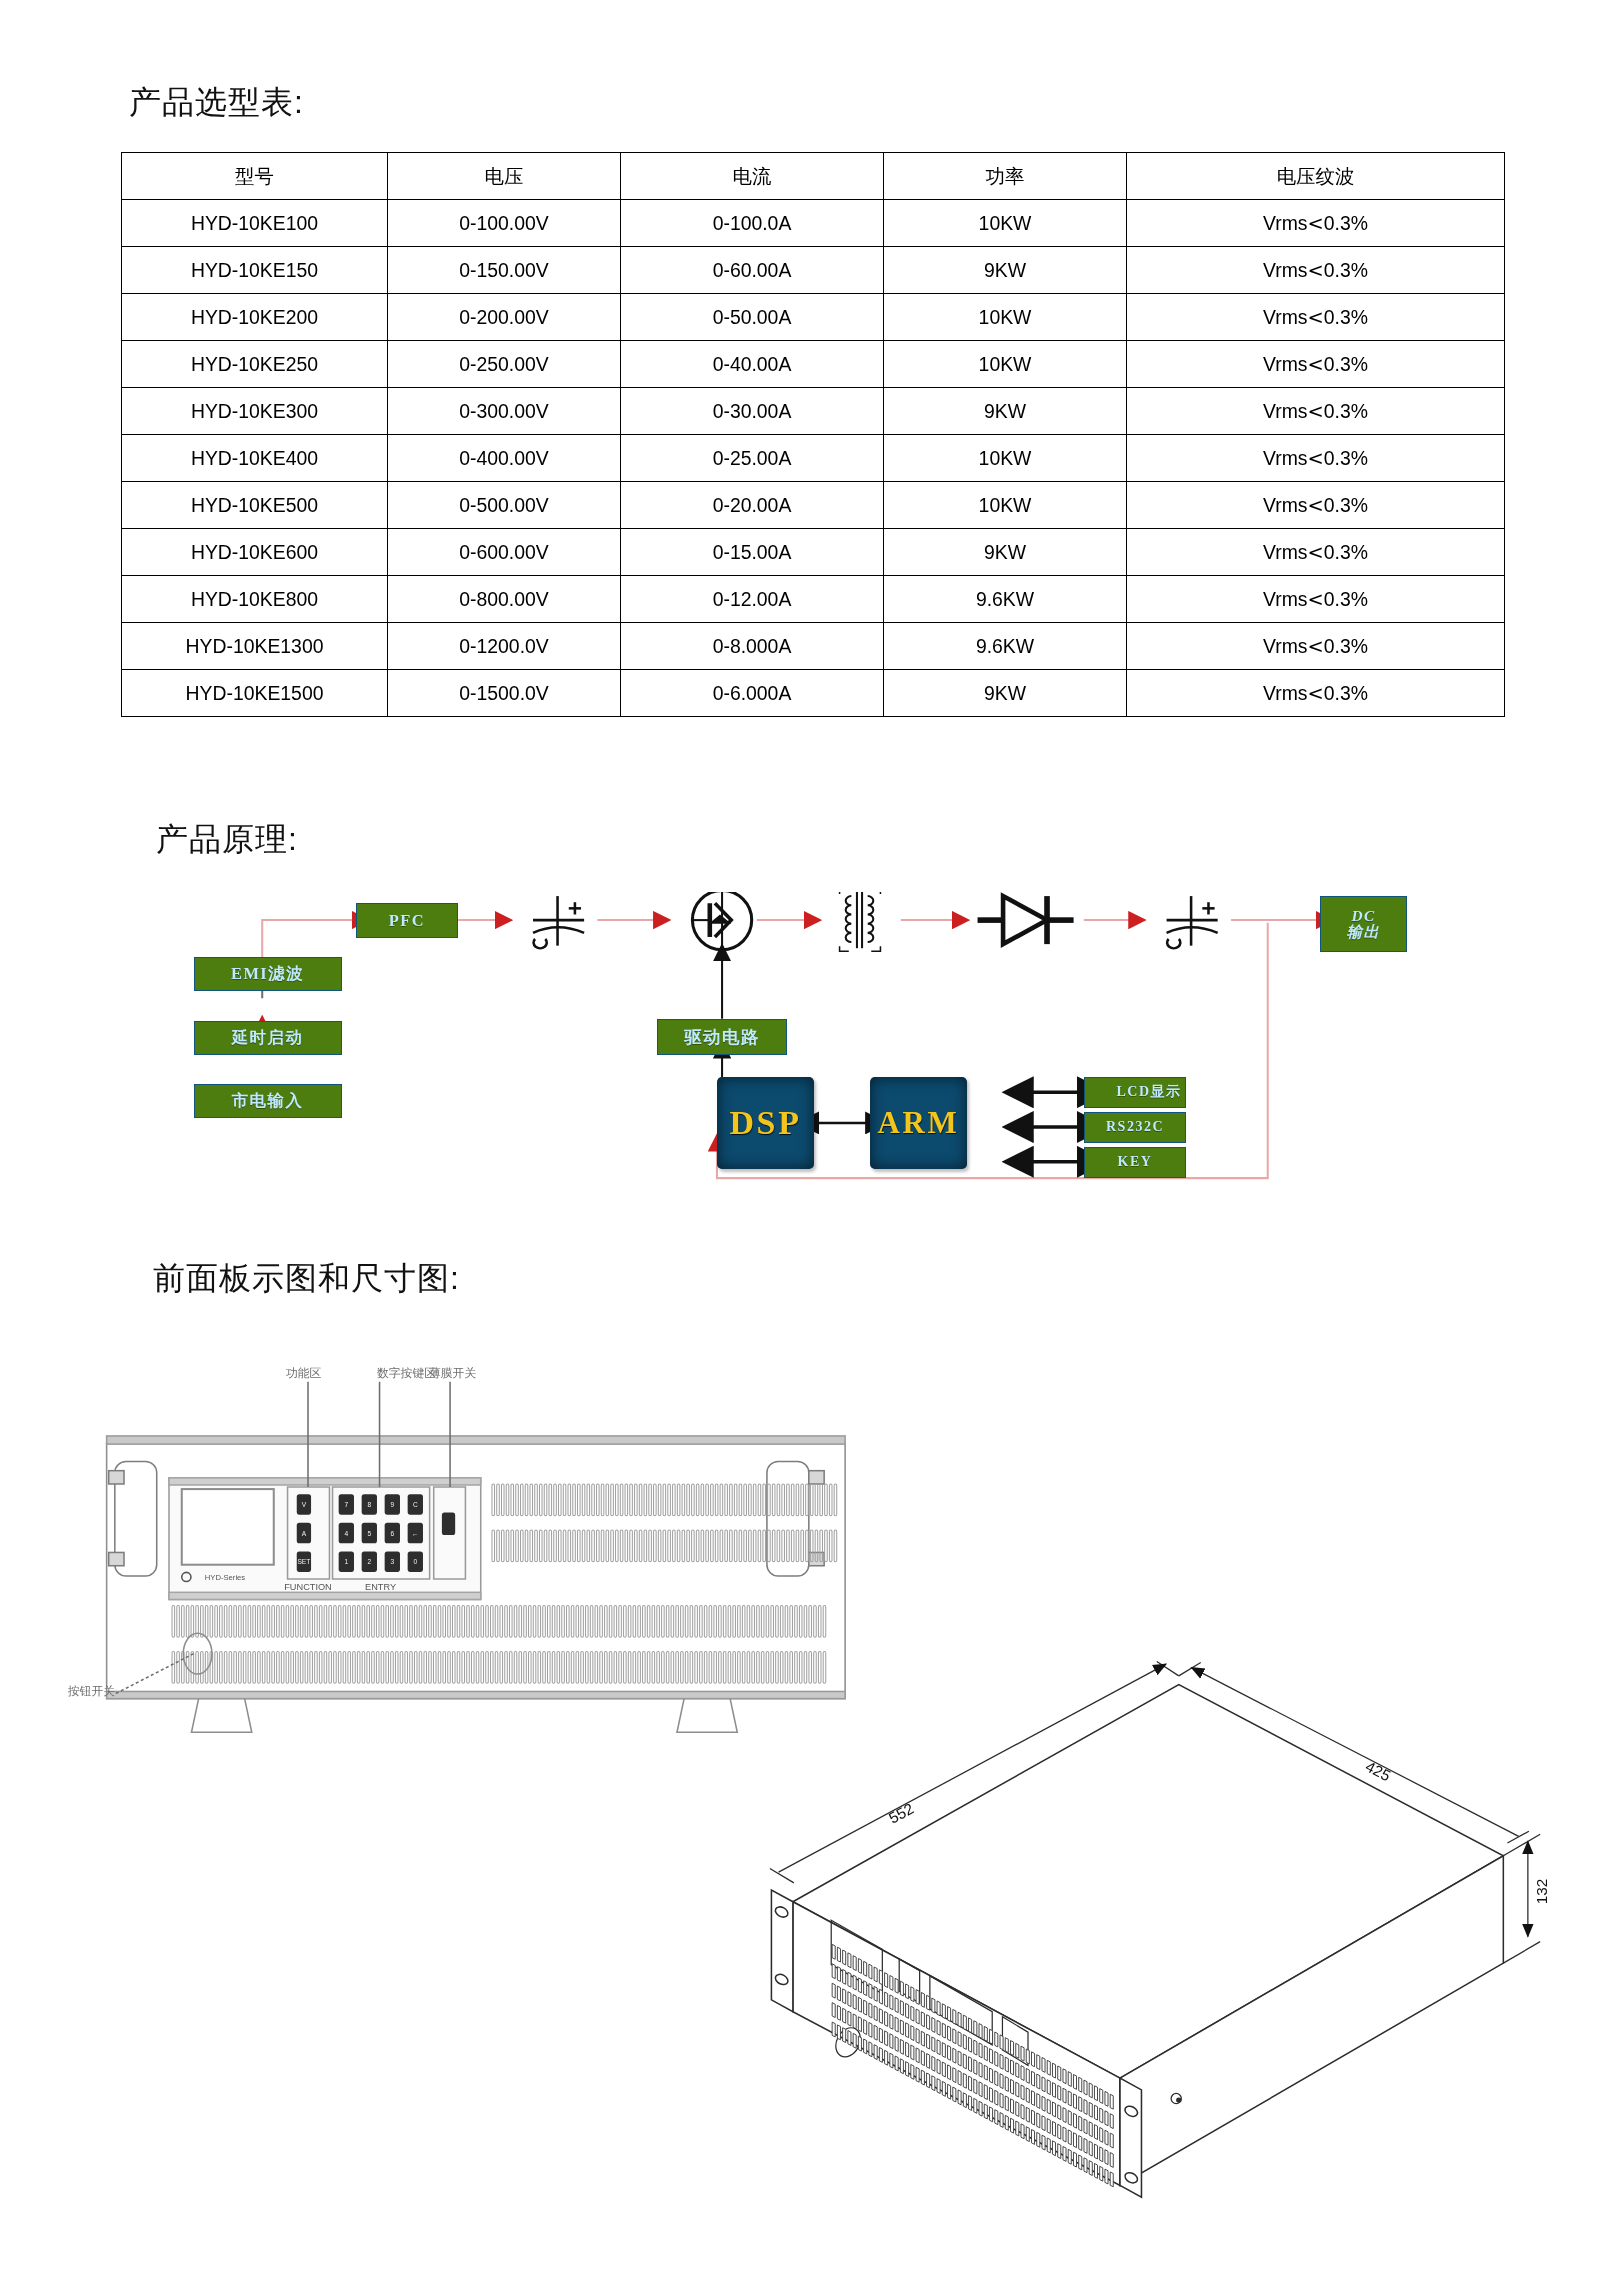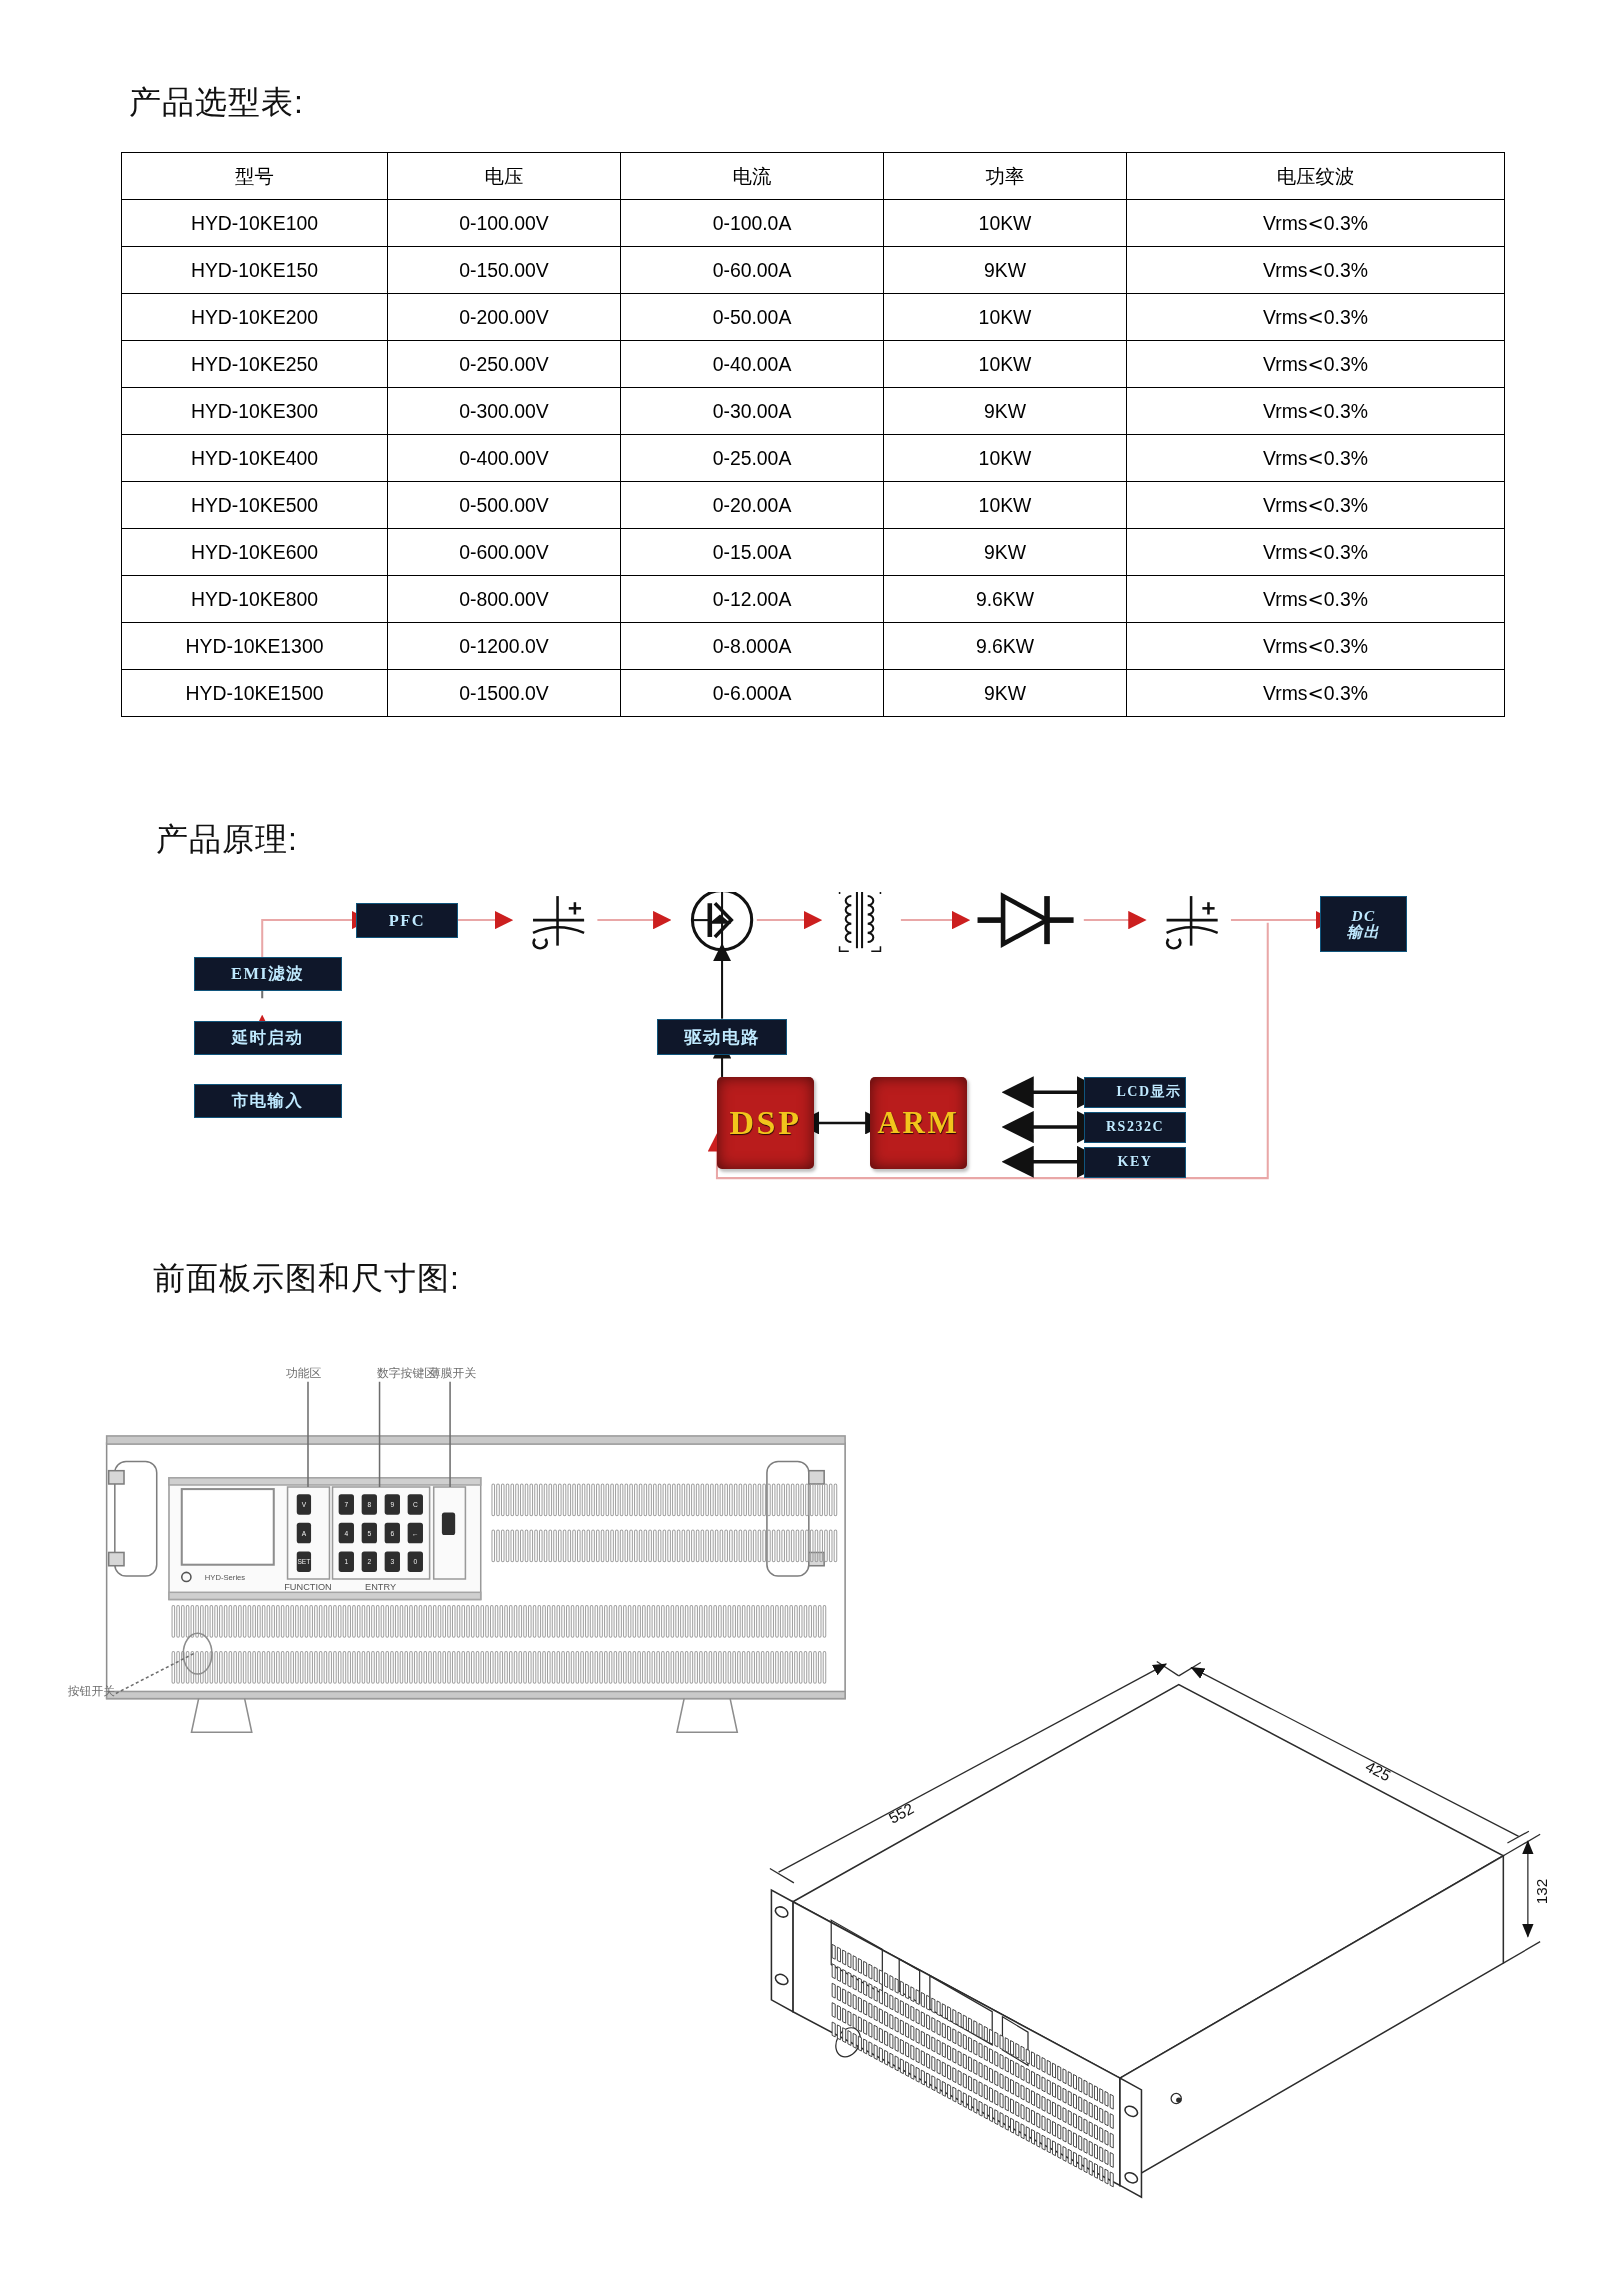--- a/index.html
+++ b/index.html
@@ -60,37 +60,37 @@
   
   #block-diagram {
     position: absolute;
     left: 169px;
     top: 892px;
     width: 1334px;
     height: 327px;
   }
   .bd-box {
     position: absolute;
-    background: #0f172a;
+    background: #4d7c0f;
     border: 1.5px solid #10557c;
     color: #bfe9ff;
     display: flex;
     align-items: center;
     justify-content: center;
     text-align: center;
     font-family: "Liberation Serif", "DejaVu Serif", serif;
     font-weight: 700;
     letter-spacing: 1.5px;
     line-height: 1.05;
     box-sizing: border-box;
     text-shadow: 0 0.5px 0.5px rgba(0,0,0,0.35);
   }
   .chip {
     position: absolute;
-    background: #b91c1c;
+    background: #0c4a6e;
     border-radius: 5.1px;
     box-shadow: inset 0 0 15.3px rgba(0,0,0,0.6),
                 2px 2.6px 3.1px rgba(0,0,0,0.25);
     display: flex;
     align-items: center;
     justify-content: center;
     color: #f2c51c;
     font-family: "Liberation Serif", "DejaVu Serif", serif;
     font-weight: 700;
     letter-spacing: 2.6px;

